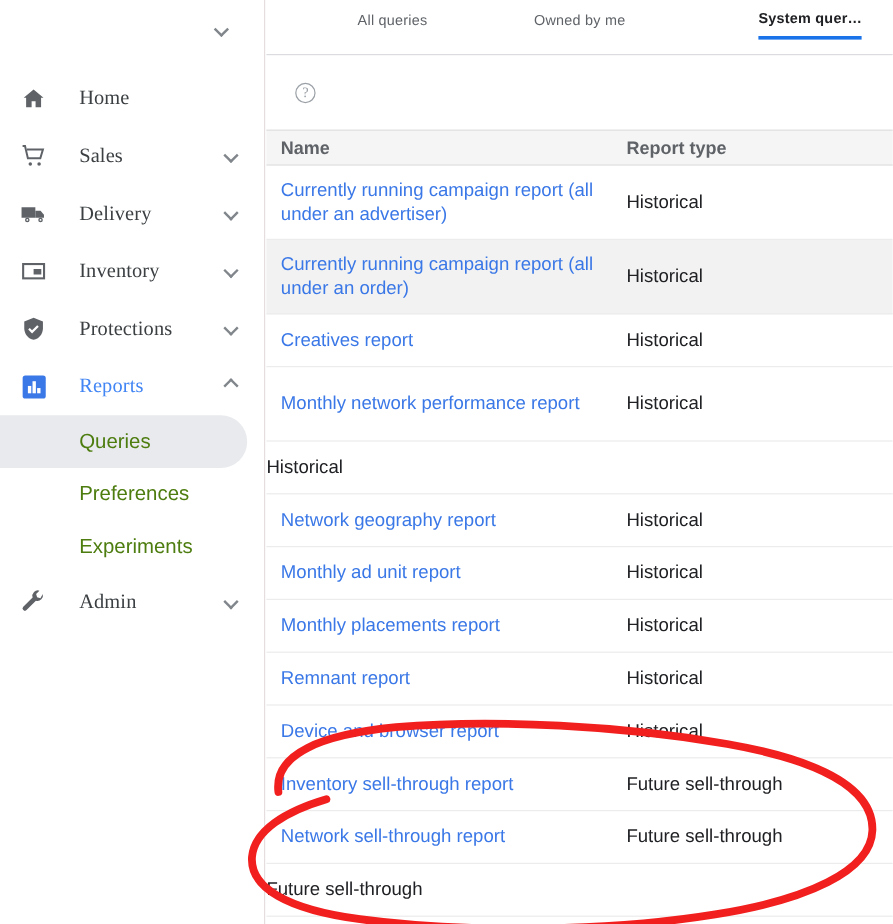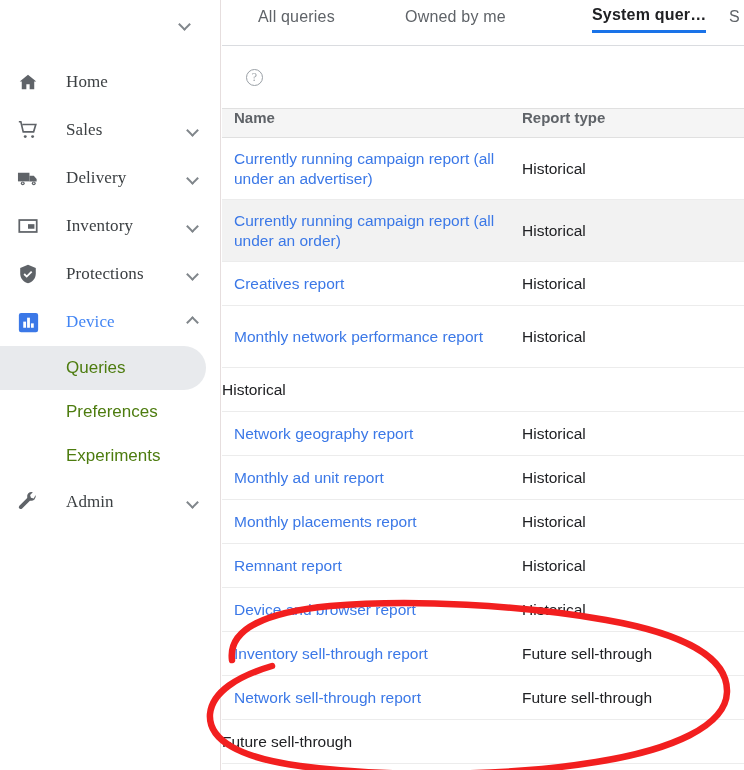--- a/index.html
+++ b/index.html
@@ -91,24 +91,25 @@
     height: 46px;
     border-bottom: 1px solid #dadce0;
     white-space: nowrap;
   }
   .tab {
     position: absolute;
     top: 0;
     height: 33px;
     display: flex;
     align-items: center;
-    font-size: 16px;
+    font-size: 12px;
     color: #5f6368;
     cursor: pointer;
     letter-spacing: 0.2px;
+    margin-left: 40px;
   }
   .tab.active {
     color: #202124;
     font-weight: bold;
     border-bottom: 3px solid #1a73e8;
   }
 
   
   #title-bar {
     height: 62px;
@@ -135,21 +136,21 @@
   }
 
   
   #table { width: 522px; }
   .thead {
     height: 30px;
     background: #f5f5f5;
     border-top: 1px solid #e0e0e0;
     border-bottom: 1px solid #e0e0e0;
     display: flex;
-    align-items: flex-start;
+    align-items: center;
   }
   .th {
     font-size: 15px;
     font-weight: bold;
     color: #5f6368;
   }
   .col-name { width: 300px; padding-left: 12px; }
   .col-type { width: 210px; }
 
   .row {
@@ -256,21 +257,21 @@
 
       <div class="nav-item active">
         <span class="nav-icon">
           <svg width="21" height="21" viewBox="0 0 24 24">
             <rect x="1" y="1" width="22" height="22" rx="2.5" fill="#3b78e7"></rect>
             <rect x="6" y="11" width="3.2" height="7" fill="#fff"></rect>
             <rect x="10.4" y="6.5" width="3.2" height="11.5" fill="#fff"></rect>
             <rect x="14.8" y="13" width="3.2" height="5" fill="#fff"></rect>
           </svg>
         </span>
-        <span class="nav-label">Device</span>
+        <span class="nav-label">Reports</span>
         <span class="nav-chev"><span class="chev up"></span></span>
       </div>
 
       <div class="sub-item selected">
         <span class="sub-label">Queries</span>
       </div>
       <div class="sub-item">
         <span class="sub-label">Preferences</span>
       </div>
       <div class="sub-item">

